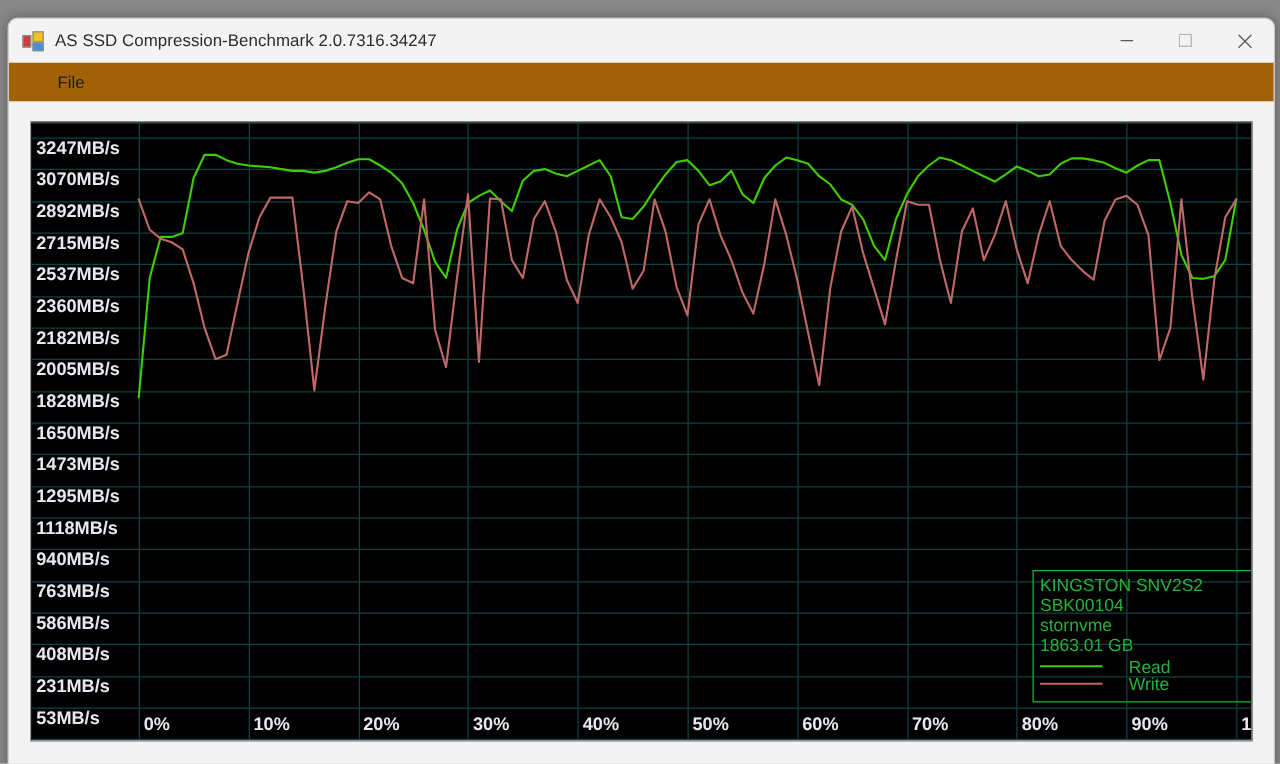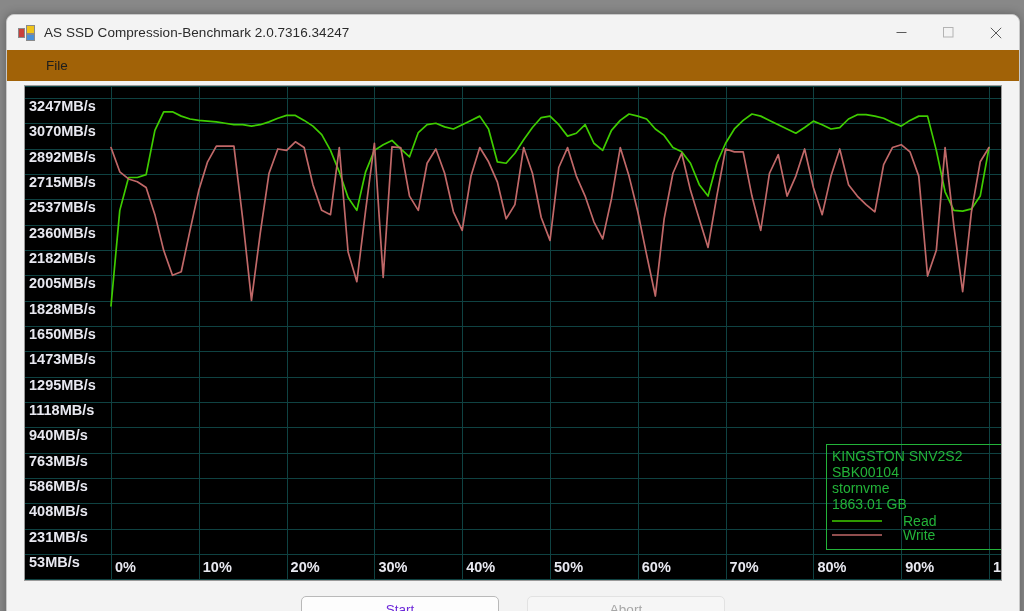--- a/index.html
+++ b/index.html
@@ -84,21 +84,21 @@
   .menu-item {
     font-size: 13.5px;
     color: #1d1d1d;
     padding: 3px 6px;
     cursor: default;
   }
 
   
   #chart-wrap {
     position: relative;
-    margin: 4px 17px;
+    margin: 16px 17px;
     width: 978px;
     height: 496px;
     background: #000000;
     border: 1px solid #9a9a9a;
     overflow: hidden;
   }
   #chart-svg { display: block; }
 
   
   #footer {

